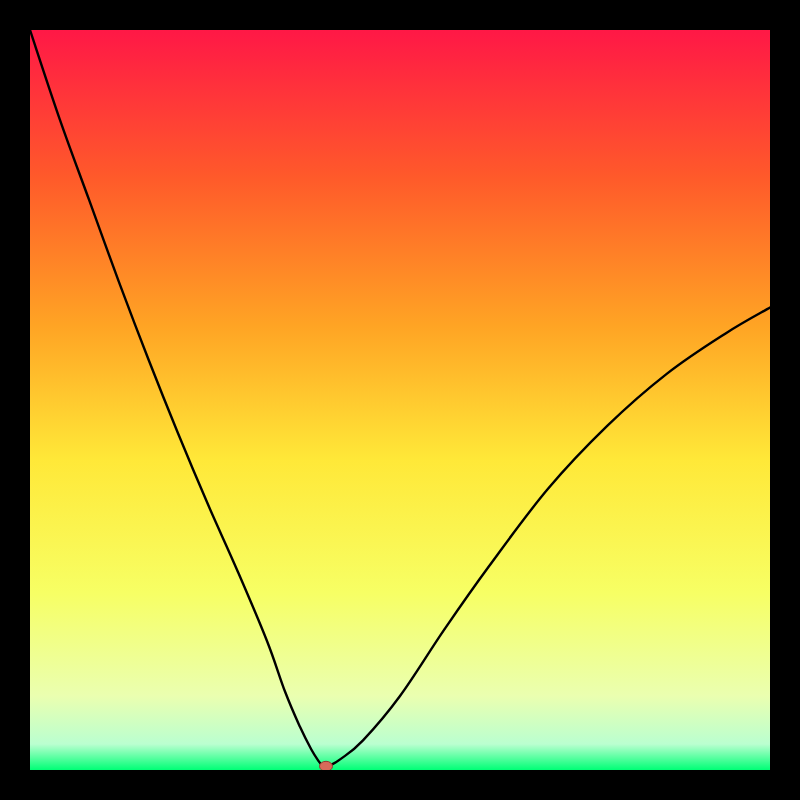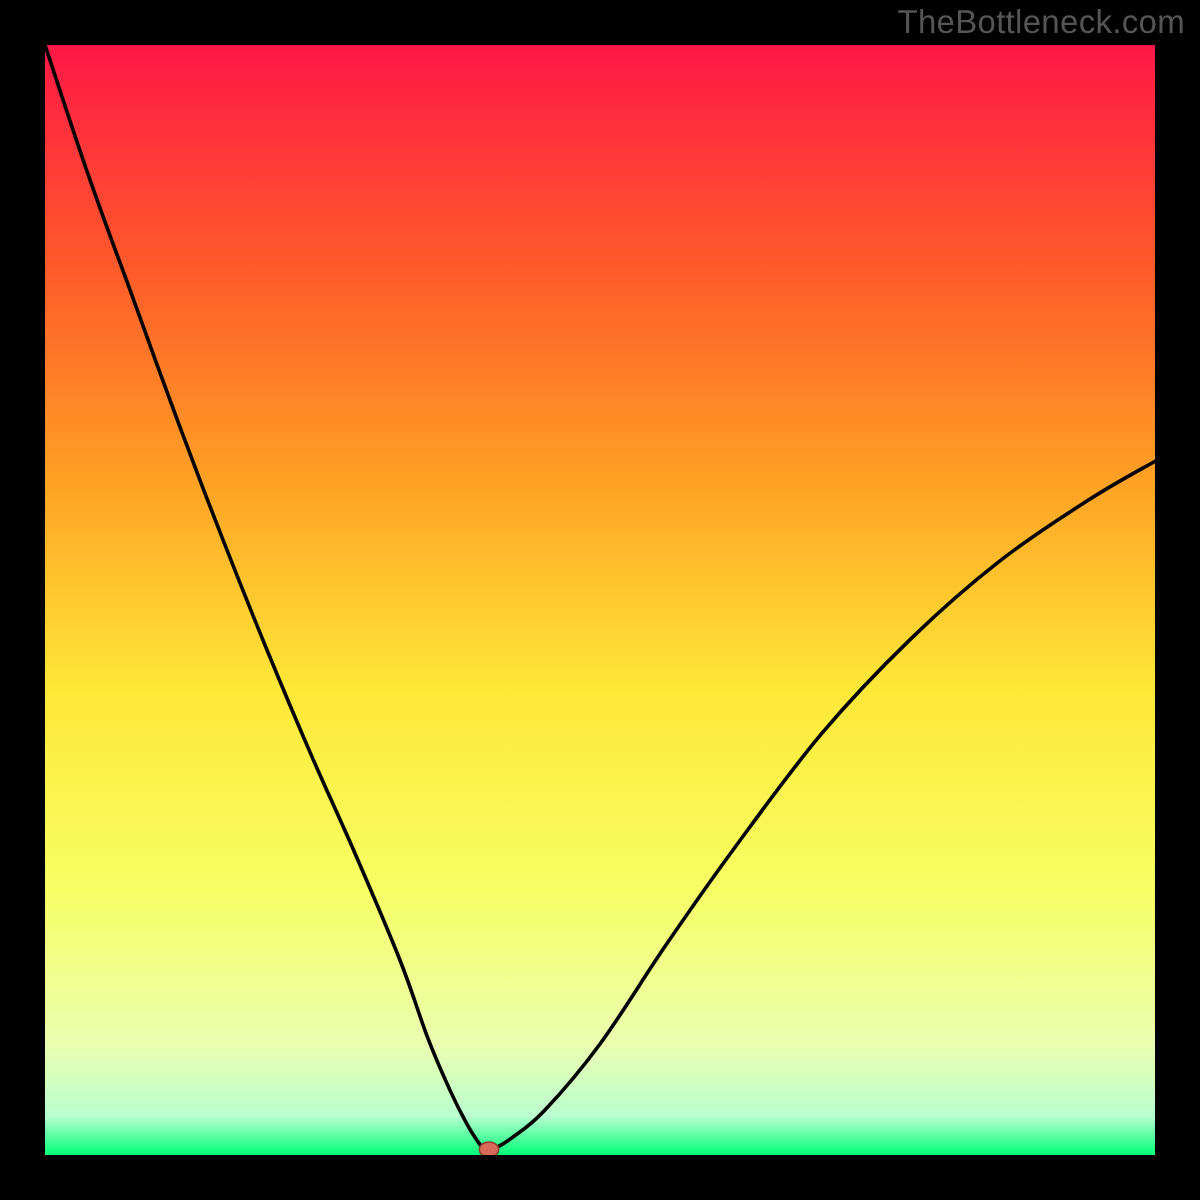--- a/index.html
+++ b/index.html
@@ -35,21 +35,20 @@
     height: 740px;
   }
   svg {
     display: block;
   }
 </style>
 </head>
 <body>
 
 <div class="frame">
-  <div class="watermark">TheBottleneck.com</div>
 
   <div class="plot-wrap">
     <svg id="chart-svg" width="740" height="740" viewBox="0 0 740 740" preserveAspectRatio="none">
       <defs>
         <linearGradient id="bgGrad" x1="0" y1="0" x2="0" y2="1">
             <stop offset="0.00%" stop-color="#ff1846"></stop>
             <stop offset="20.00%" stop-color="#ff5a2a"></stop>
             <stop offset="40.00%" stop-color="#ffa424"></stop>
             <stop offset="58.00%" stop-color="#ffe838"></stop>
             <stop offset="76.00%" stop-color="#f7ff64"></stop>

